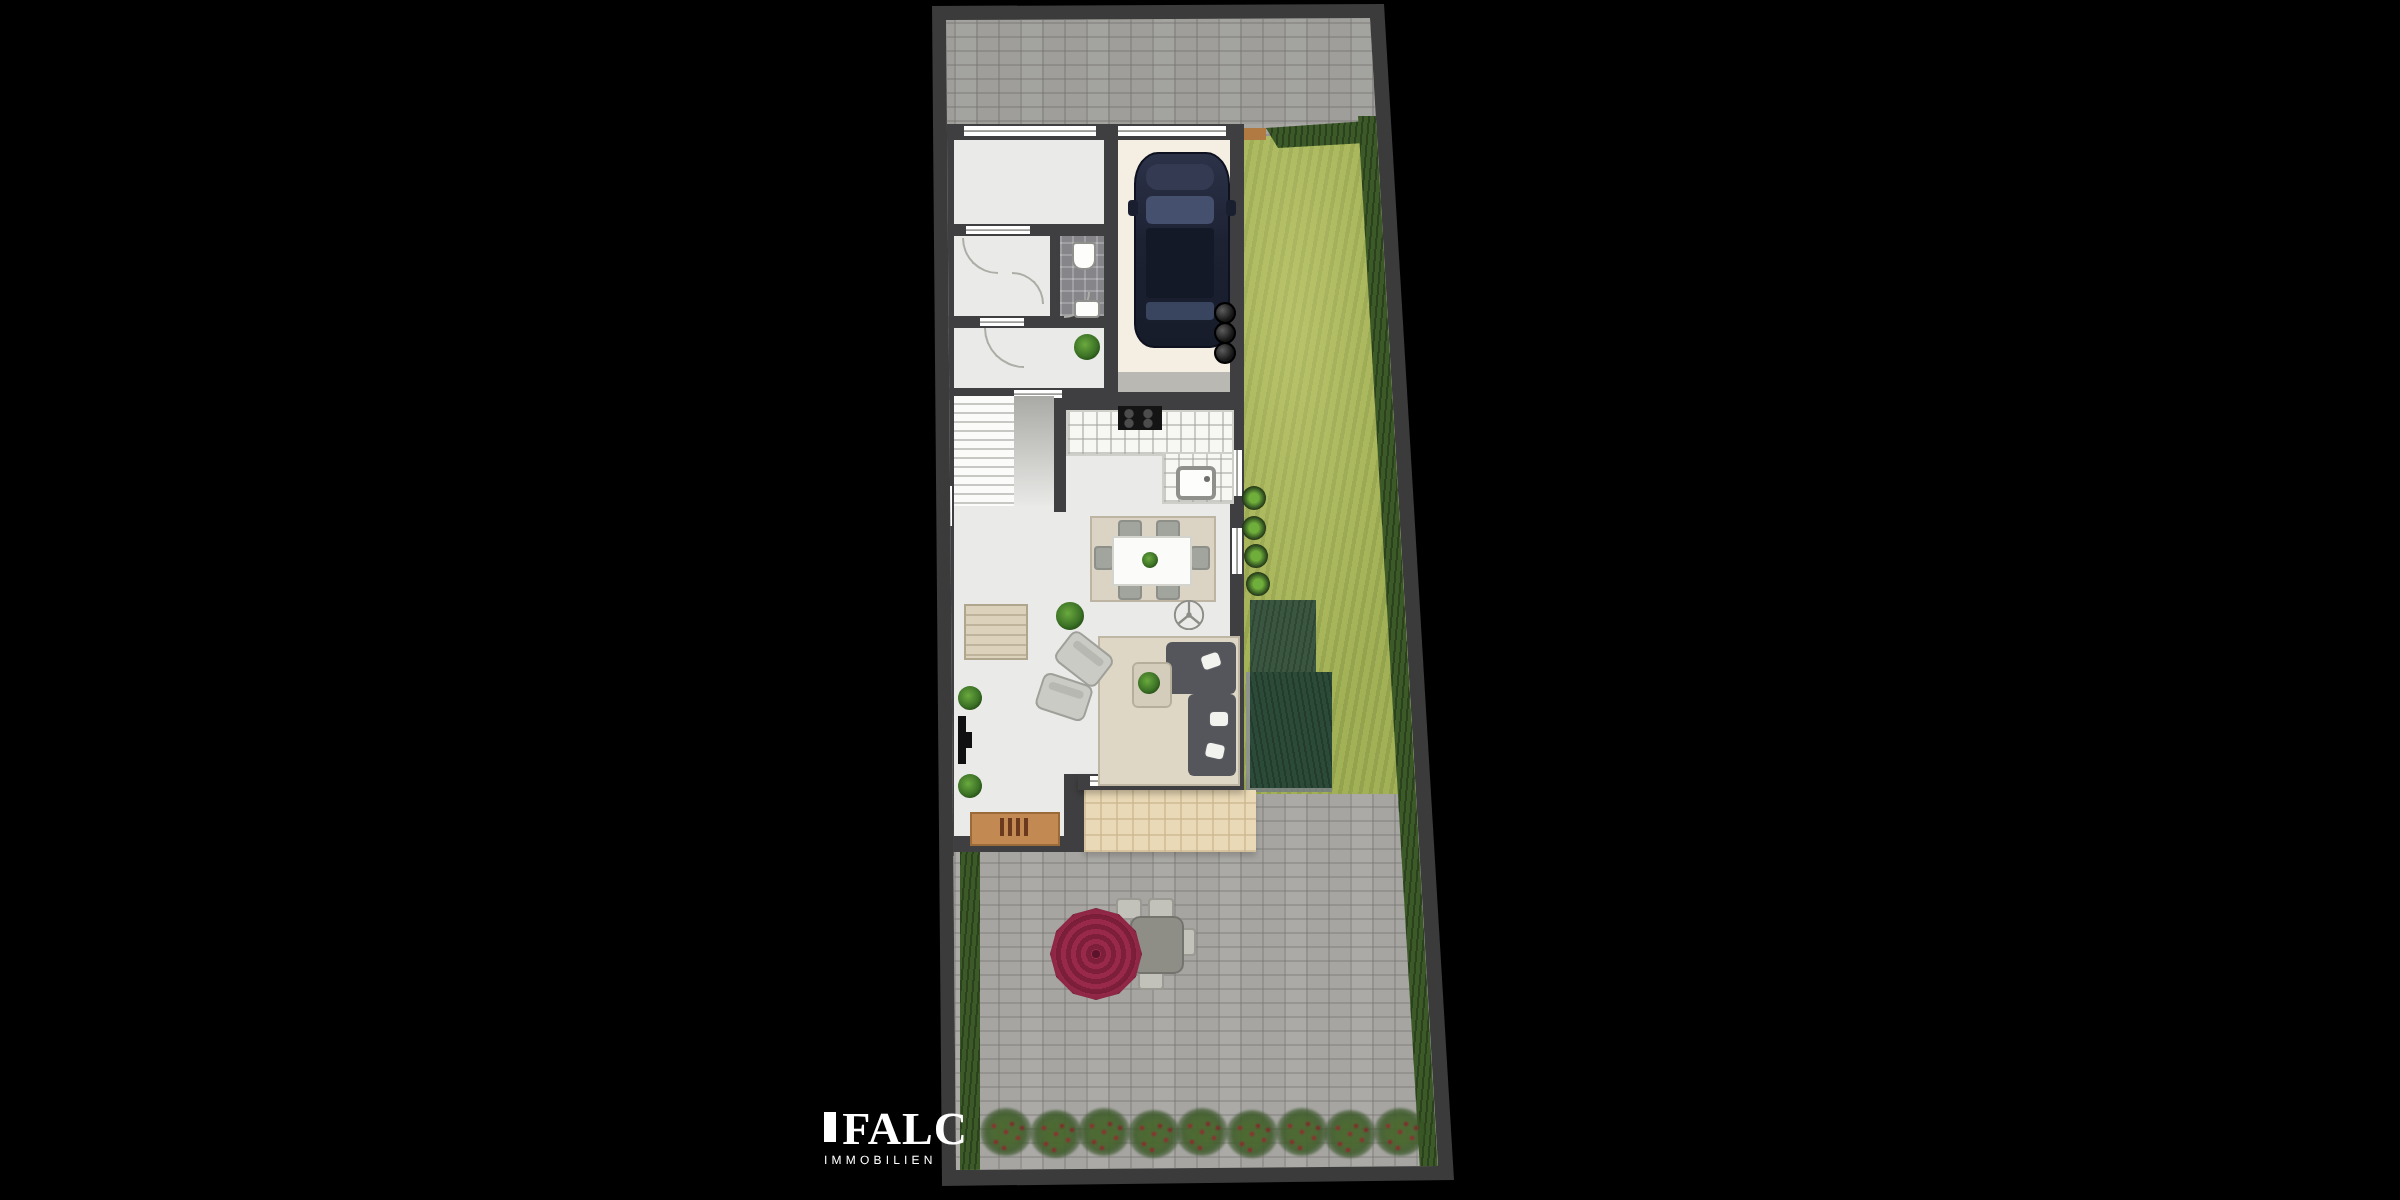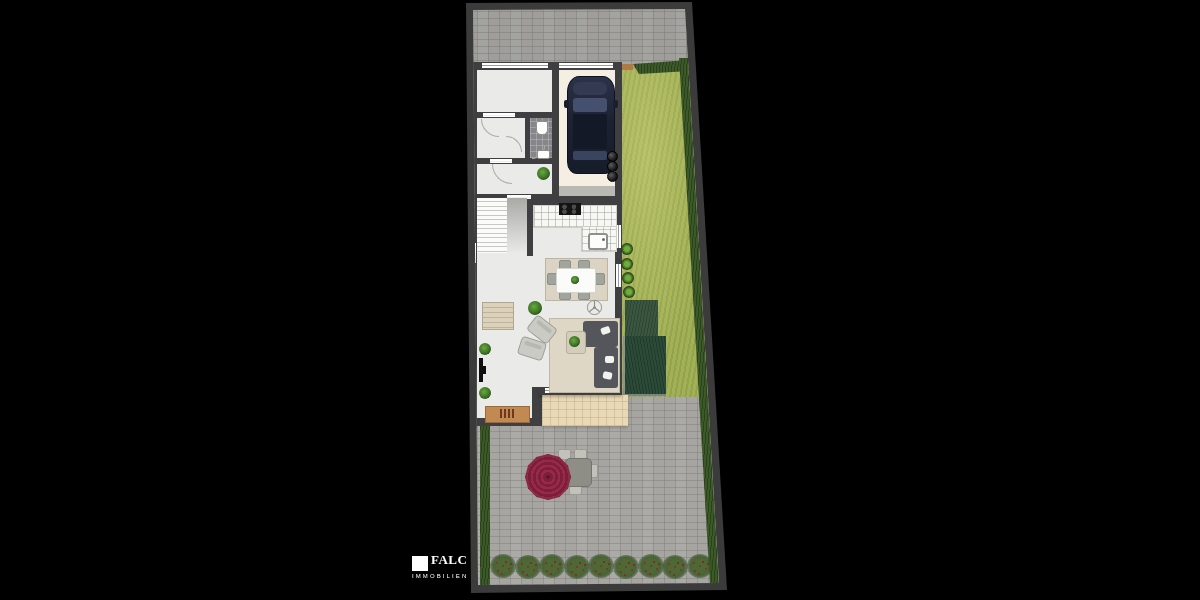--- a/index.html
+++ b/index.html
@@ -130,21 +130,21 @@
     background:var(--rose,#a11f2e);
     box-shadow:6px 3px var(--rose,#a11f2e),-5px 5px #9c1b2c,3px -4px #8f1828,-6px -3px var(--rose,#a11f2e),8px -2px #8f1828,-1px 8px #9c1b2c;}
 
   
   .fan{left:131px;top:299px;width:17px;height:17px;}
 
   
   .logo{left:412px;top:553px;width:72px;color:#fff;}
   .logo-row{display:flex;align-items:flex-start;}
   .logo-square{width:16px;height:15px;margin-top:3px;background:#fff;}
-  .logo-name{font-family:"Liberation Serif", serif;font-weight:bold;font-size:13px;line-height:1;letter-spacing:.5px;margin-left:3px;}
+  .logo-name{font-family:"Liberation Serif", serif;font-weight:bold;font-size:23px;line-height:1;letter-spacing:.5px;margin-left:3px;}
   .logo-tagline{font-size:6px;letter-spacing:2.1px;margin-top:2px;white-space:nowrap;}
 </style>
 </head>
 <body>
 
 <div class="plot">
   <div class="plot-frame"></div>
   <div class="plot-inner">
 
     <div class="abs driveway-tint"></div>

